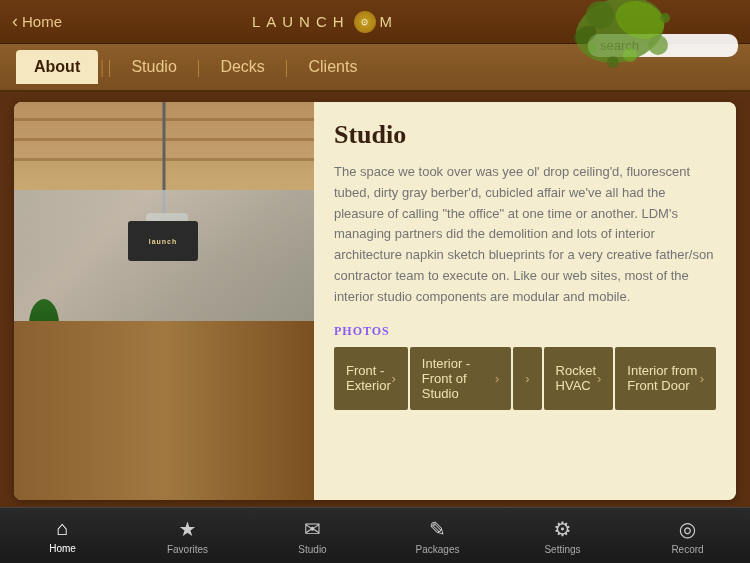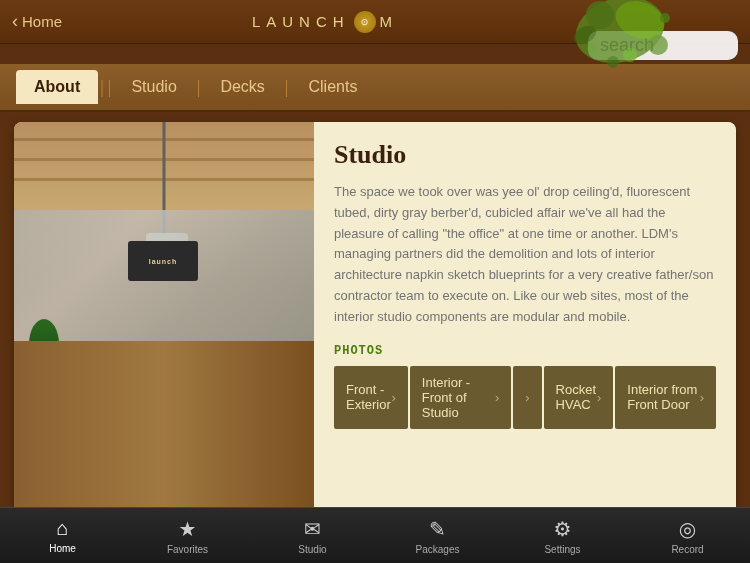--- a/index.html
+++ b/index.html
@@ -50,21 +50,21 @@
       font-size: 10px;
       color: white;
       margin: 0 2px;
     }
     #search-bar {
       background: rgba(255,255,255,0.9);
       border: none;
       border-radius: 10px;
       padding: 4px 12px;
       width: 150px;
-      font-size: 18px;
+      font-size: 13px;
       color: #888;
       outline: none;
       margin-top: 48px;
     }
 
     
     #green-splat {
       position: absolute;
       top: 0;
       right: 80px;
@@ -77,21 +77,20 @@
 
     
     #nav-tabs {
       height: 48px;
       background: linear-gradient(to bottom, #8b5e2a, #7a4e1e);
       display: flex;
       align-items: center;
       padding: 0 16px;
       gap: 0;
       border-bottom: 2px solid #4a2e0a;
-      margin-top: 20px;
     }
     .nav-tab {
       color: #e8c88a;
       font-size: 16px;
       font-family: Arial, sans-serif;
       padding: 8px 18px;
       cursor: pointer;
       border-radius: 4px 4px 0 0;
       position: relative;
     }
@@ -180,22 +179,22 @@
     }
     #section-desc {
       font-size: 13px;
       color: #737373;
       line-height: 1.6;
       margin-bottom: 16px;
       font-family: Arial, sans-serif;
     }
     #photos-label {
       font-size: 12px;
-      color: #4d7c0f;
-      font-family: Liberation Mono, monospace;
+      color: #8b5cf6;
+      font-family: Liberation Serif, serif;
       letter-spacing: 1px;
       margin-bottom: 8px;
       font-weight: bold;
     }
     #photos-list {
       display: flex;
       flex-direction: row;
       gap: 2px;
     }
     .photo-row {

